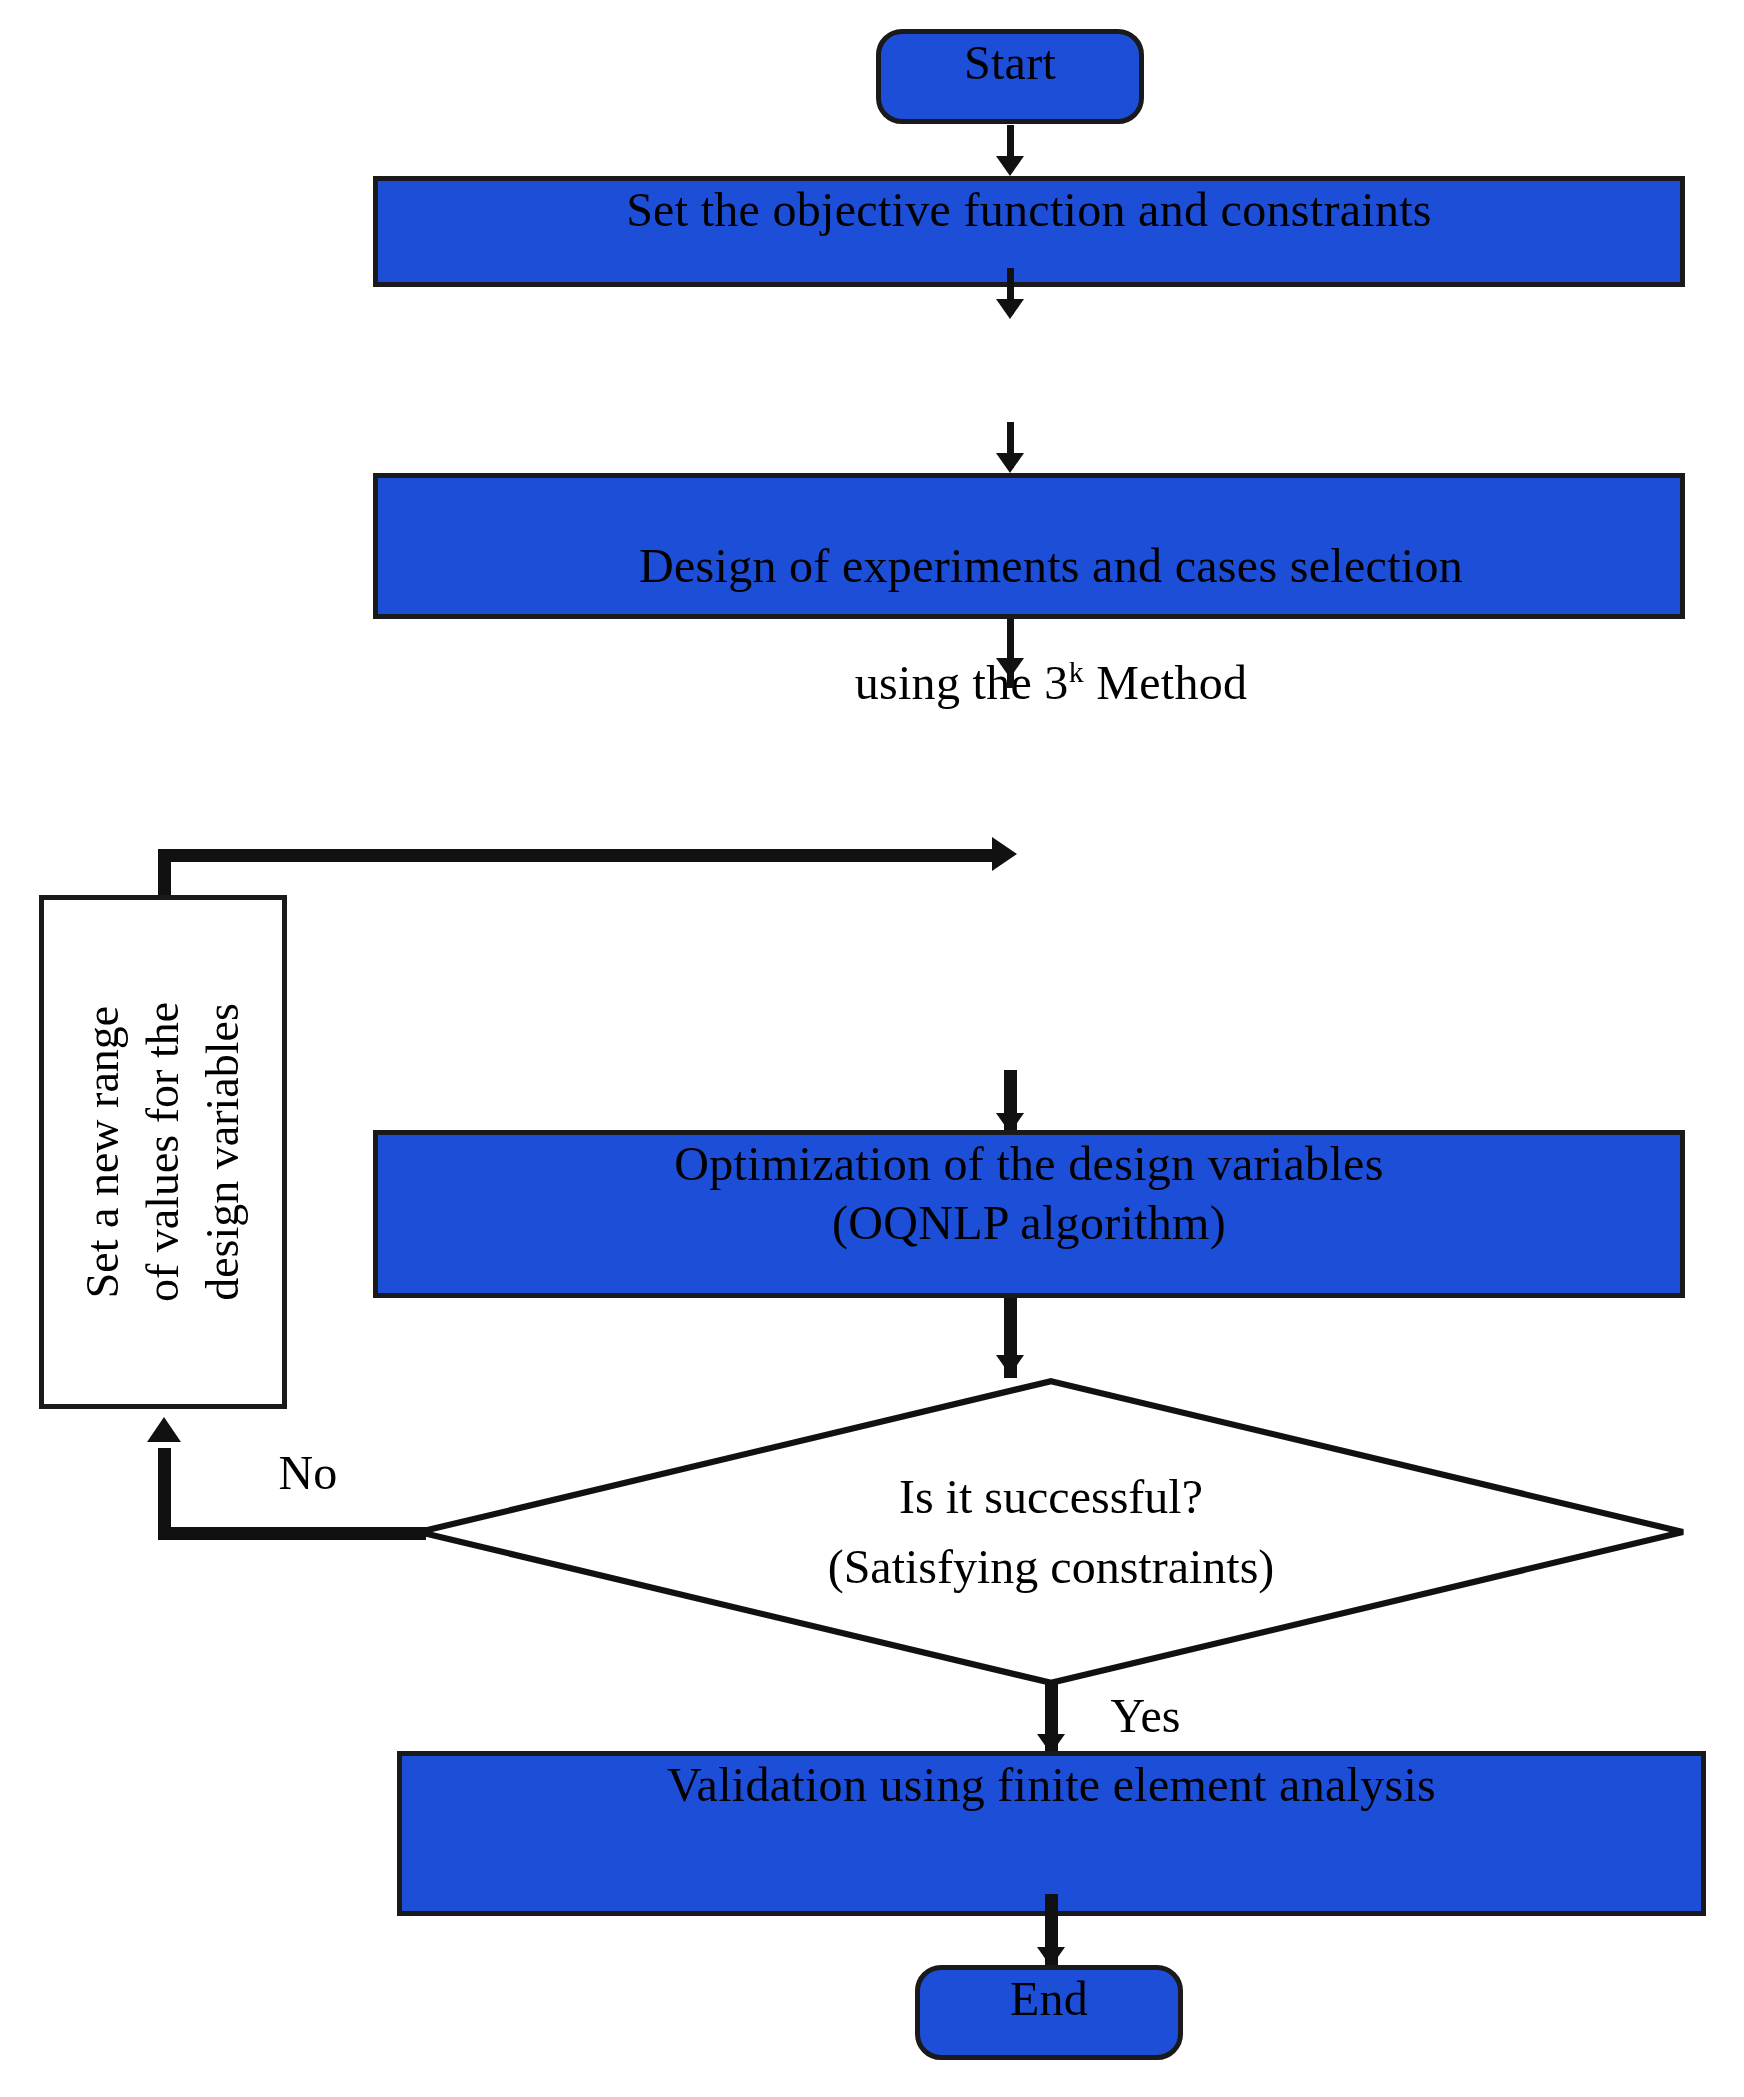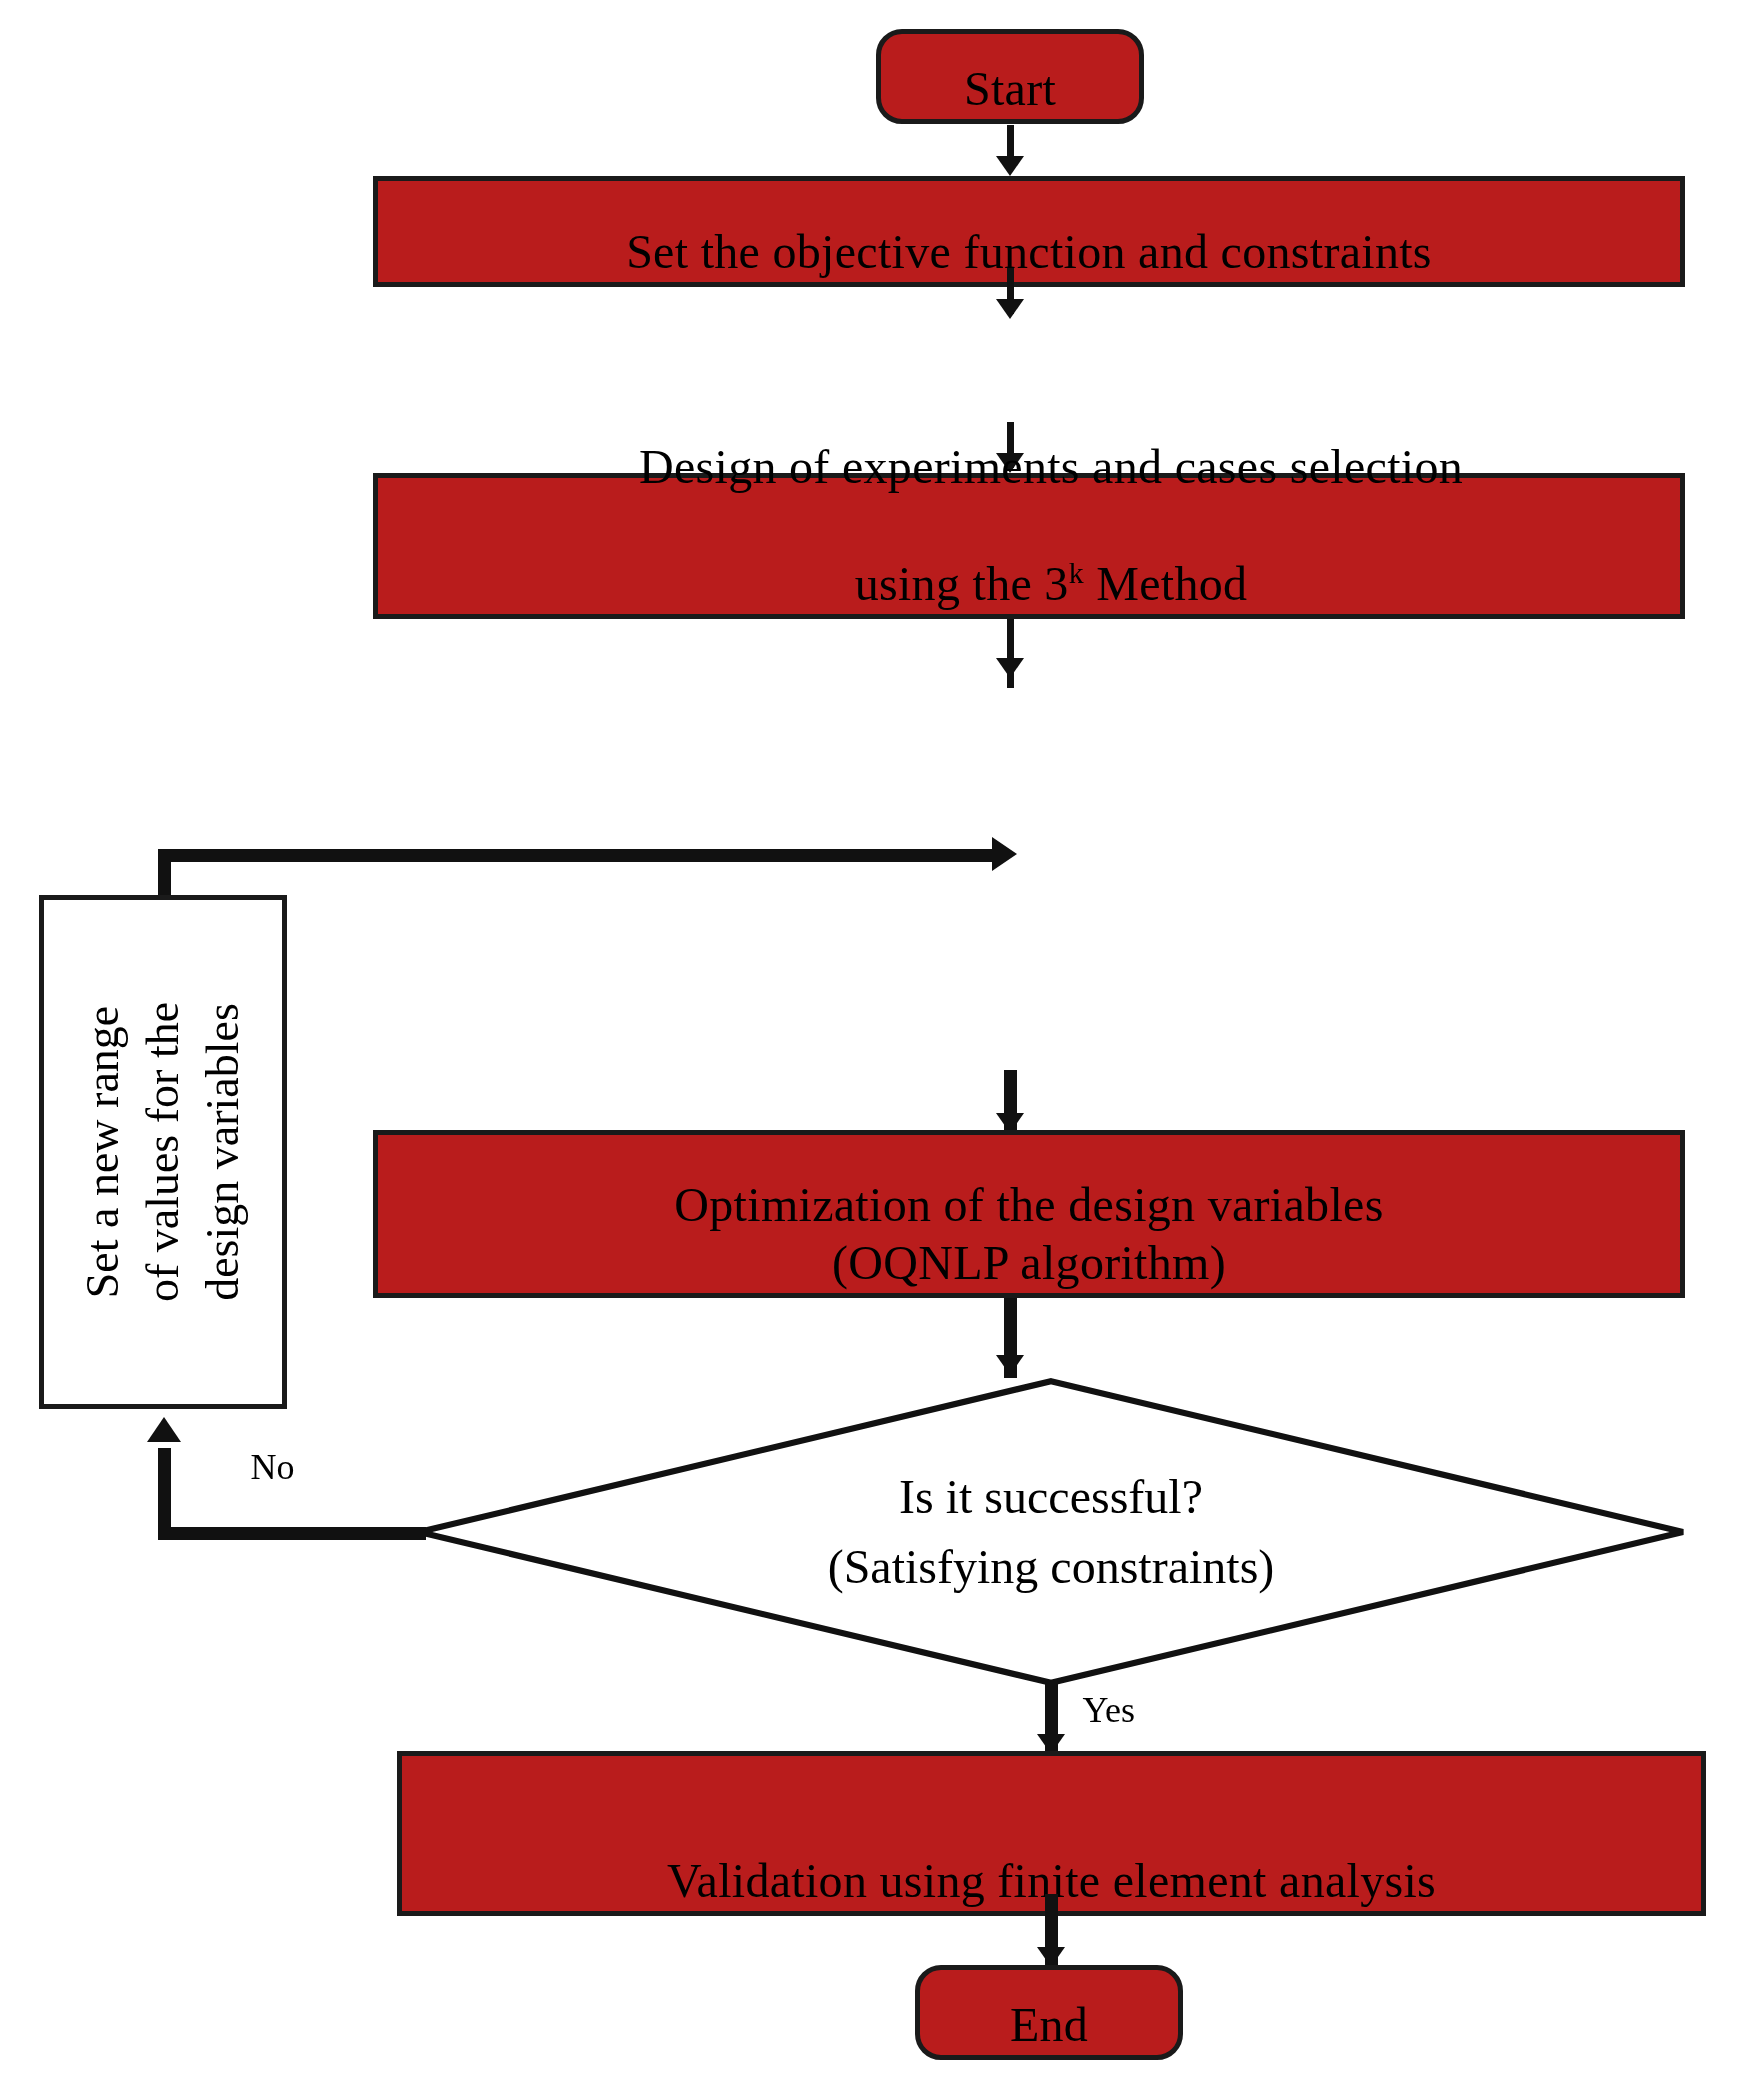--- a/index.html
+++ b/index.html
@@ -17,23 +17,23 @@
     width: 1745px;
     height: 2097px;
     background: #ffffff;
     overflow: hidden;
   }
 
   
   .node {
     position: absolute;
     box-sizing: border-box;
-    background: #b91c1c;
+    background: #1d4ed8;
     display: flex;
-    align-items: flex-end;
+    align-items: flex-start;
     justify-content: center;
     text-align: center;
     line-height: 1.22;
   }
   .proc {
     border: 5.4px solid #1a1a1a;
   }
   .terminator {
     border: 5.4px solid #1a1a1a;
     border-radius: 26px;
@@ -130,24 +130,25 @@
     width: 0;
     height: 0;
     border-top: 17.7px solid transparent;
     border-bottom: 17.7px solid transparent;
     border-left: 25px solid #111111;
   }
 
   
   .edge-label {
     position: absolute;
-    font-size: 36px;
+    font-size: 48px;
     background: #ffffff;
     padding: 0 4.6px;
     line-height: 1;
+    margin-left: 28px;
   }
 
   sup { font-size: 0.62em; vertical-align: super; line-height: 0; }
 </style>
 </head>
 <body>
 
 <div id="canvas">
 
   <div class="node terminator" style="left:876px; top:29px; width:268px; height:95px;">

